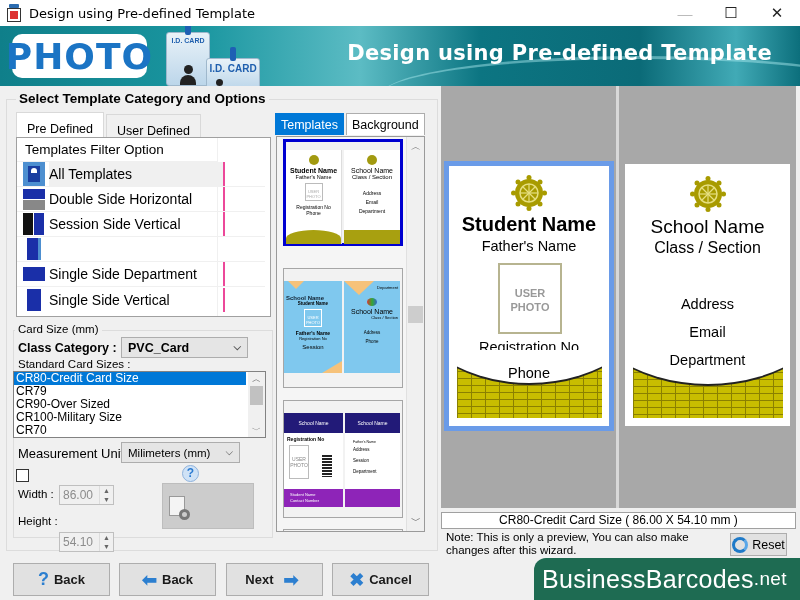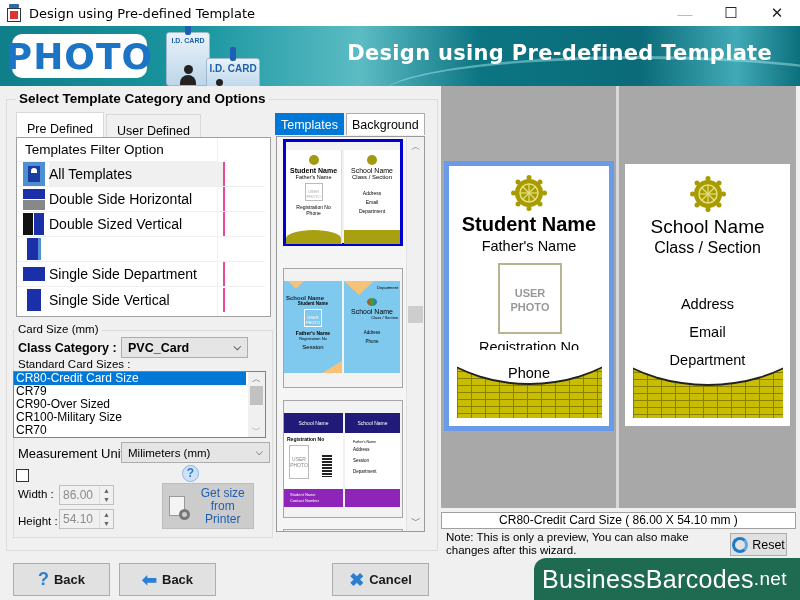--- a/index.html
+++ b/index.html
@@ -153,21 +153,21 @@
           <div style="position:absolute;left:0;top:2px;width:22px;height:10px;background:#1a2fa8"></div>
           <div style="position:absolute;left:0;top:13px;width:22px;height:10px;background:#888"></div>
         </div>
       <div class="txt">Double Side Horizontal</div>
     </div>
     <div class="frow">
       <div class="ic">
           <div style="position:absolute;left:0;top:1px;width:10px;height:22px;background:#111"></div>
           <div style="position:absolute;left:11px;top:1px;width:10px;height:22px;background:#1a2fa8"></div>
         </div>
-      <div class="txt">Double Sized Vertical</div>
+      <div class="txt">Session Side Vertical</div>
     </div>
     <div class="frow">
       <div class="ic">
           <div style="position:absolute;left:4px;top:1px;width:14px;height:22px;background:#1a2fa8;border-right:3px solid #4d8fd0"></div>
         </div>
     </div>
     <div class="frow">
       <div class="ic">
           <div style="position:absolute;left:0;top:5px;width:22px;height:14px;background:#1a2fa8"></div>
         </div>
@@ -196,41 +196,40 @@
     <div class="it">CR100-Military Size</div>
     <div class="it">CR70</div>
     <div class="vscroll">
       <div class="up">︿</div>
       <div class="thumb" style="height:19px"></div>
       <div style="height:18px"></div>
       <div class="dn">﹀</div>
     </div>
   </div>
   <div class="lbl" style="left:12px;top:356px;font-size:13px">Measurement Unit :</div>
-  <div class="combo" style="left:115px;top:352px;width:149px;font-size:11.5px">
+  <div class="combo" style="left:115px;top:352px;width:119px;font-size:11.5px">
     <span>Milimeters (mm)</span>
       <span class="arrow">⌵</span>
   </div>
   <div class="checkbox" style="left:10px;top:379px"></div>
   <div class="helpq" style="left:176px;top:375px">?</div>
   <div class="lbl" style="left:12px;top:398px;font-size:11.5px">Width :</div>
   <div class="spin" style="left:53px;top:395px">
     <span>86.00</span>
       <div class="sb">▲<br>▼</div>
   </div>
   <div class="lbl" style="left:12px;top:425px;font-size:11.5px">Height :</div>
-  <div class="spin" style="left:53px;top:419px">
+  <div class="spin" style="left:53px;top:442px">
     <span>54.10</span>
       <div class="sb">▲<br>▼</div>
   </div>
   <div class="getsize">
     <div class="doc">
         <div class="gear"></div>
       </div>
-    <div class="t"><span>Get size</span><br><span>from Printer</span></div>
   </div>
 </div>
 
 <div class="tabs" style="left:275px;top:113px">
   <div class="tab" style="background:#0078d7;color:#fff;border-color:#0078d7;height:22px;padding:0 5px">
       <span>Templates</span>
     </div>
   <div class="tab" style="background:#fff;margin-left:2px;height:22px;padding:0 5px;border-color:#adadad">
       <span>Background</span>
     </div>
@@ -384,20 +383,24 @@
 
 <div class="footer">
   <div class="btn" style="left:13px;width:97px">
     <span class="ico">?</span>
       <span>Back</span>
   </div>
   <div class="btn" style="left:119px;width:97px">
     <span class="ico">⬅</span>
       <span>Back</span>
   </div>
+  <div class="btn" style="left:226px;width:97px">
+    <span style="margin-right:10px">Next</span>
+      <span class="ico">➡</span>
+  </div>
   <div class="btn" style="left:332px;width:97px">
     <span class="ico" style="font-weight:bold">✖</span>
       <span>Cancel</span>
   </div>
 </div>
 
 <div class="brand">
   <span>BusinessBarcodes</span>
     <span class="net">.net</span>
 </div>

